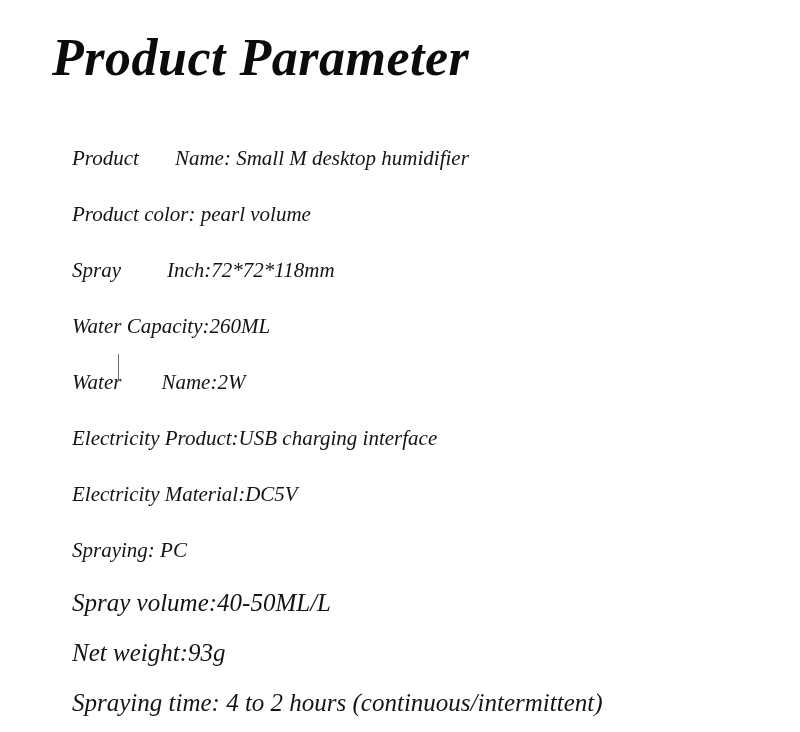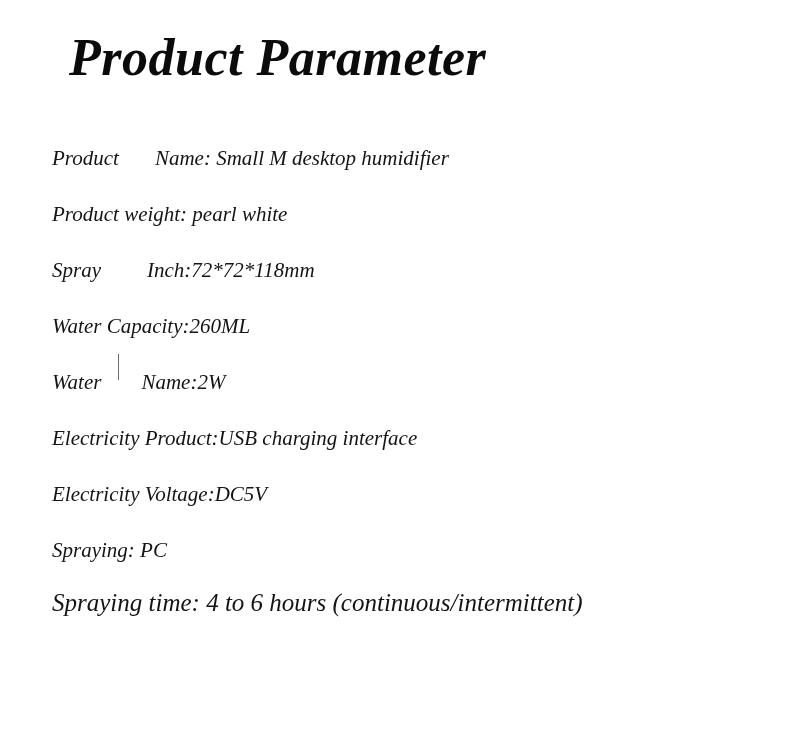--- a/index.html
+++ b/index.html
@@ -23,33 +23,33 @@
   .title {
     position: absolute;
     left: 52px;
     top: 28px;
     font-size: 52px;
     font-style: italic;
     font-weight: bold;
     letter-spacing: 0.5px;
     color: #0b0b0b;
     white-space: nowrap;
-    margin-left: 17px;
   }
   .specs {
     position: absolute;
     left: 52px;
     top: 130px;
     width: 720px;
   }
   .spec-row {
     display: block;
     white-space: nowrap;
     font-style: italic;
     color: #141414;
+    margin-left: 20px;
   }
   
   .spec-row.s1 {
     font-size: 21px;
     line-height: 56px;
     height: 56px;
   }
   
   .spec-row.s2 {
     font-size: 25px;
@@ -82,25 +82,27 @@
 </style>
 </head>
 <body>
 
 <div class="page">
 
   <div class="title">Product Parameter</div>
 
   <div class="specs">
       <div class="spec-row s1"><span class="spec-label">Product</span><span class="spec-gap-1"></span><span class="spec-value">Name: Small M desktop humidifier</span></div>
-      <div class="spec-row s1"><span class="spec-label">Product weight: pearl white</span></div>
+      <div class="spec-row s1"><span class="spec-label">Product color: pearl volume</span></div>
       <div class="spec-row s1"><span class="spec-label">Spray</span><span class="spec-gap-2"></span><span class="spec-value">Inch:72*72*118mm</span></div>
       <div class="spec-row s1"><span class="spec-label">Water Capacity:260ML</span></div>
       <div class="spec-row s1"><span class="spec-label">Water</span><span class="spec-gap-3"></span><span class="spec-value">Name:2W</span></div>
       <div class="spec-row s1"><span class="spec-label">Electricity Product:USB charging interface</span></div>
-      <div class="spec-row s1"><span class="spec-label">Electricity Voltage:DC5V</span></div>
+      <div class="spec-row s1"><span class="spec-label">Electricity Material:DC5V</span></div>
       <div class="spec-row s1"><span class="spec-label">Spraying: PC</span></div>
-      <div class="spec-row s2"><span class="spec-label">Spraying time: 4 to 6 hours (continuous/intermittent)</span></div>
+      <div class="spec-row s2"><span class="spec-label">Spray volume:40-50ML/L</span></div>
+      <div class="spec-row s2"><span class="spec-label">Net weight:93g</span></div>
+      <div class="spec-row s2"><span class="spec-label">Spraying time: 4 to 2 hours (continuous/intermittent)</span></div>
     </div>
 
   <div class="caret"></div>
 
 </div>
 
 </body></html>

